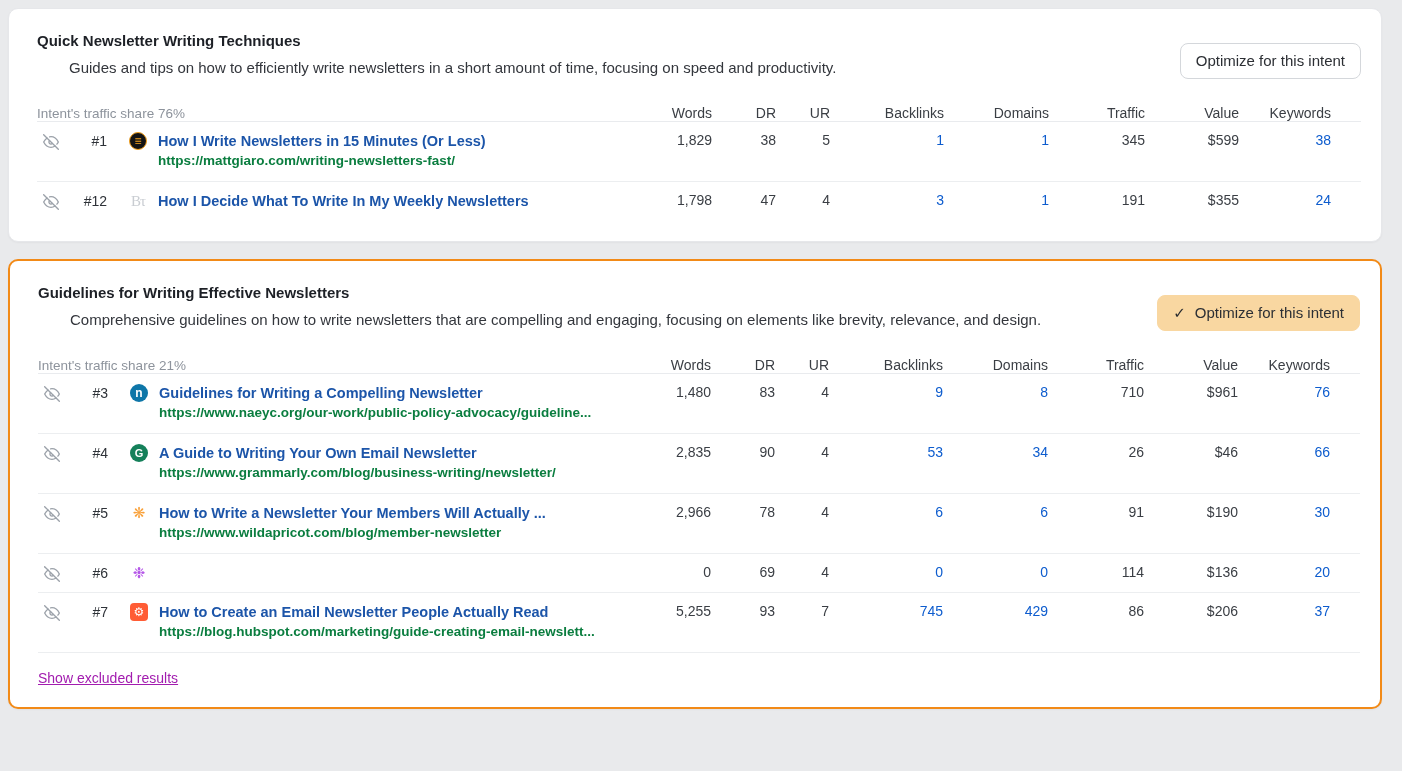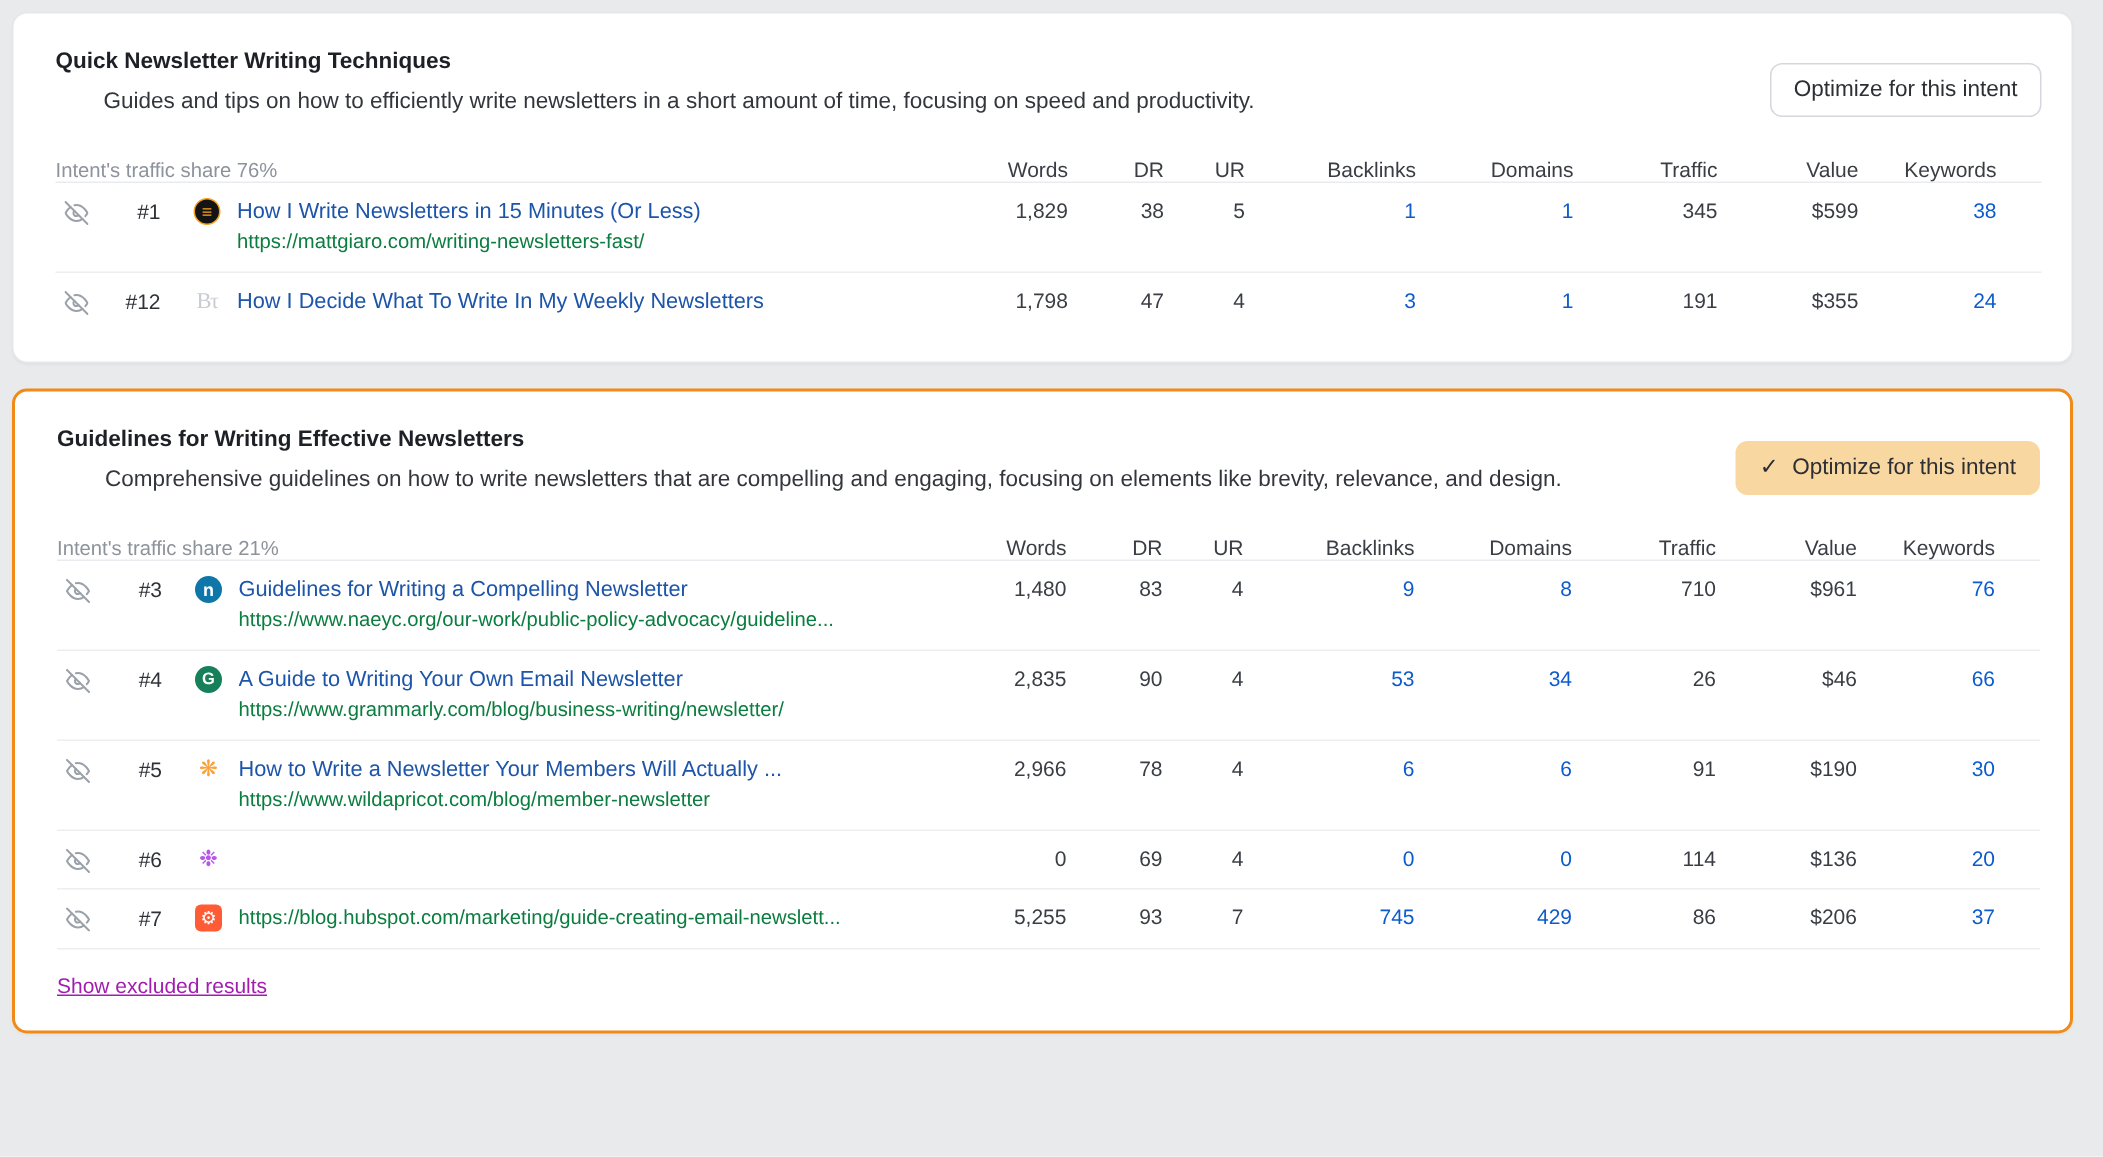--- a/index.html
+++ b/index.html
@@ -14,21 +14,21 @@
     background: #fff;
     border: 1px solid #e6e7ea;
     border-radius: 10px;
     padding: 22px 20px 20px 28px;
     box-shadow: 0 1px 2px rgba(0,0,0,.04);
   }
   .card.selected {
     border: 2px solid #f28a17;
     margin-top: 17px;
   }
-  .card-head { display: flex; align-items: flex-start; }
+  .card-head { display: flex; align-items: center; }
   .card-head .head-text { flex: 1 1 auto; min-width: 0; padding-right: 24px; }
   .card-title { font-size: 15px; font-weight: 700; color: #1d2026; line-height: 20px; }
   .card-desc { font-size: 15px; color: #33363c; line-height: 22px; margin-top: 6px; margin-left: 32px; }
   .opt-btn {
     flex: 0 0 auto;
     display: inline-flex; align-items: center; gap: 9px;
     font-family: inherit; font-size: 15px; color: #2c2f34;
     background: #fff; border: 1px solid #d4d7db; border-radius: 8px;
     padding: 7px 15px; line-height: 20px; cursor: pointer; white-space: nowrap; margin-top: 11px;
   }
@@ -49,21 +49,21 @@
   .result-row + .result-row { border-top: 1px solid #eceef0; }
   .main-cell { display: flex; align-items: flex-start; padding: 9px 0 10px 0; min-width: 0; }
   .eye { flex: 0 0 16px; margin-left: 6px; margin-top: 3px; color: #9ba1a9; cursor: pointer; }
   .eye svg { display: block; }
   .rank { flex: 0 0 48px; text-align: right; font-size: 14px; color: #2e3238; padding-top: 2px; }
   .favicon {
     flex: 0 0 18px; height: 18px; margin-left: 22px; margin-right: 11px; margin-top: 1px;
     display: inline-flex; align-items: center; justify-content: center;
     font-size: 12px; line-height: 18px;
   }
-  .titleurl { min-width: 0; }
+  .titleurl { min-width: 0; font-weight: bold; }
   .rtitle { display: block; font-size: 14.5px; line-height: 20px; color: #1c55a9; text-decoration: none; cursor: pointer;
             white-space: nowrap; overflow: hidden; text-overflow: ellipsis; }
   .rurl { display: block; font-size: 13.5px; line-height: 20px; color: #0a7d3f; text-decoration: none; cursor: pointer;
           white-space: nowrap; overflow: hidden; text-overflow: ellipsis; }
 
   
   .fav-mattgiaro { border-radius: 50%; background: #141414; border: 1.5px solid #f5a21e; color: #f5a21e; font-weight: 700; }
   .fav-mattgiaro::before { content: "≡"; font-size: 12px; }
   .fav-btl { color: #c9cdd2; font-family: "Liberation Serif", serif; font-size: 15px; }
   .fav-btl::before { content: "Bτ"; letter-spacing: -1px; }
@@ -279,20 +279,21 @@
     <div class="main-cell">
       <span class="eye">
         <svg width="16" height="16" viewBox="0 0 24 24" fill="none" stroke="currentColor" stroke-width="2" stroke-linecap="round" stroke-linejoin="round">
             <path d="M17.94 17.94A10.07 10.07 0 0 1 12 20c-7 0-11-8-11-8a18.45 18.45 0 0 1 5.06-5.94M9.9 4.24A9.12 9.12 0 0 1 12 4c7 0 11 8 11 8a18.5 18.5 0 0 1-2.16 3.19m-6.72-1.07a3 3 0 1 1-4.24-4.24"></path>
             <line x1="1" y1="1" x2="23" y2="23"></line>
           </svg>
       </span>
       <span class="rank">#7</span>
       <span class="favicon fav-hubspot"></span>
       <div class="titleurl">
+        <a class="rtitle">How to Create an Email Newsletter People Actually Read</a>
         <a class="rurl">https://blog.hubspot.com/marketing/guide-creating-email-newslett...</a>
       </div>
     </div>
     <div class="cell num">5,255</div>
     <div class="cell num">93</div>
     <div class="cell num">7</div>
     <div class="cell num blue">745</div>
     <div class="cell num blue">429</div>
     <div class="cell num">86</div>
     <div class="cell num">$206</div>

